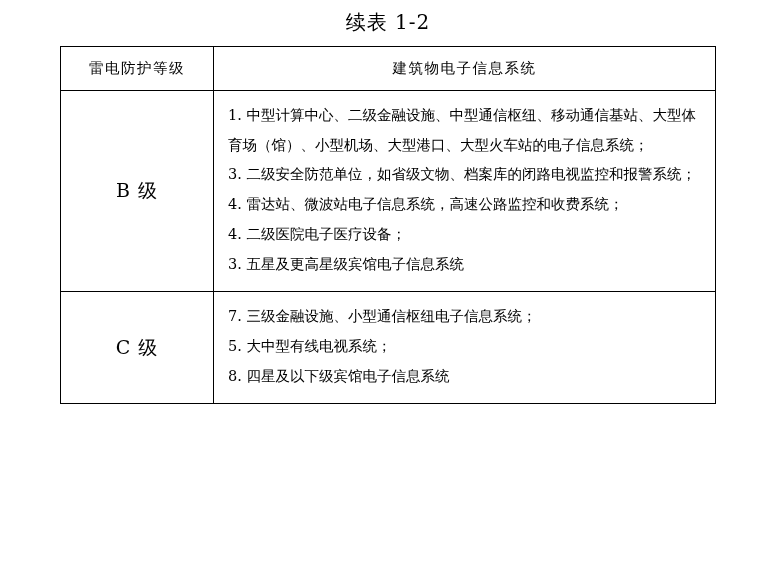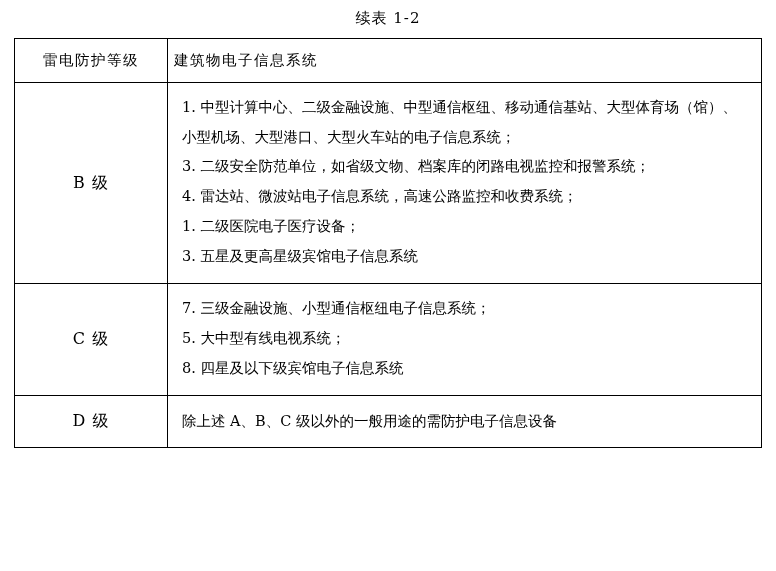--- a/index.html
+++ b/index.html
@@ -15,67 +15,67 @@
     overflow: hidden;
   }
   .page {
     position: relative;
     width: 776px;
     height: 571px;
     box-sizing: border-box;
   }
   .caption {
     text-align: center;
-    font-size: 15px;
+    font-size: 20px;
     letter-spacing: 1px;
     padding-top: 9px;
     padding-bottom: 10px;
     font-family: "DejaVu Serif", "Liberation Serif", serif;
   }
   table.main {
     border-collapse: collapse;
-    width: 748px;
+    width: 656px;
     margin: 0 auto;
     table-layout: fixed;
   }
   table.main td {
     border: 1px solid #000000;
     vertical-align: middle;
     font-size: 14.5px;
   }
   td.level {
     width: 140px;
     text-align: center;
     letter-spacing: 1px;
   }
   td.header-level {
     font-size: 15px;
     padding: 12px 6px;
     letter-spacing: 1.5px;
   }
   td.header-sys {
-    text-align: left;
+    text-align: center;
     font-size: 15px;
     letter-spacing: 1.5px;
     padding: 12px 6px;
   }
   td.content {
     padding: 10px 14px 12px 14px;
     line-height: 2.05;
   }
   td.content-single {
     padding: 12px 14px;
     line-height: 1.8;
   }
   .item {
     text-indent: 0;
     white-space: normal;
   }
   .level-label {
-    font-size: 16px;
+    font-size: 19px;
   }
 </style>
 </head>
 <body>
 
 <div class="page">
 
   <div class="caption">续表 1-2</div>
 
   <table class="main">
@@ -86,40 +86,32 @@
       </tr>
 
       <tr>
         <td class="level">
           <span class="level-label">B 级</span>
         </td>
         <td class="content">
           <div class="item">1. 中型计算中心、二级金融设施、中型通信枢纽、移动通信基站、大型体育场（馆）、小型机场、大型港口、大型火车站的电子信息系统；</div>
           <div class="item">3. 二级安全防范单位，如省级文物、档案库的闭路电视监控和报警系统；</div>
           <div class="item">4. 雷达站、微波站电子信息系统，高速公路监控和收费系统；</div>
-          <div class="item">1. 二级医院电子医疗设备；</div>
+          <div class="item">4. 二级医院电子医疗设备；</div>
           <div class="item">3. 五星及更高星级宾馆电子信息系统</div>
         </td>
       </tr>
 
       <tr>
         <td class="level">
           <span class="level-label">C 级</span>
         </td>
         <td class="content">
           <div class="item">7.  三级金融设施、小型通信枢纽电子信息系统；</div>
           <div class="item">5. 大中型有线电视系统；</div>
           <div class="item">8. 四星及以下级宾馆电子信息系统</div>
         </td>
       </tr>
 
-      <tr>
-        <td class="level">
-          <span class="level-label">D 级</span>
-        </td>
-        <td class="content-single">
-          <div class="item">除上述 A、B、C 级以外的一般用途的需防护电子信息设备</div>
-        </td>
-      </tr>
     </tbody>
   </table>
 
 </div>
 
 </body></html>

